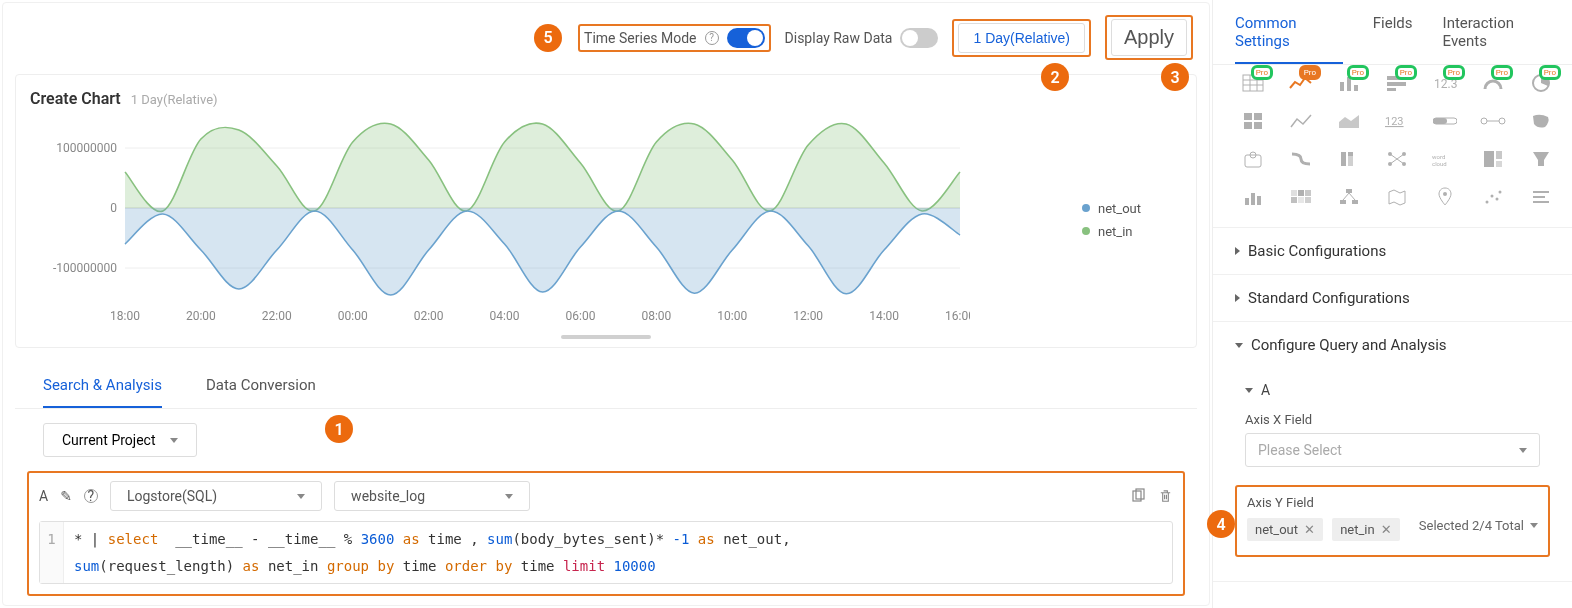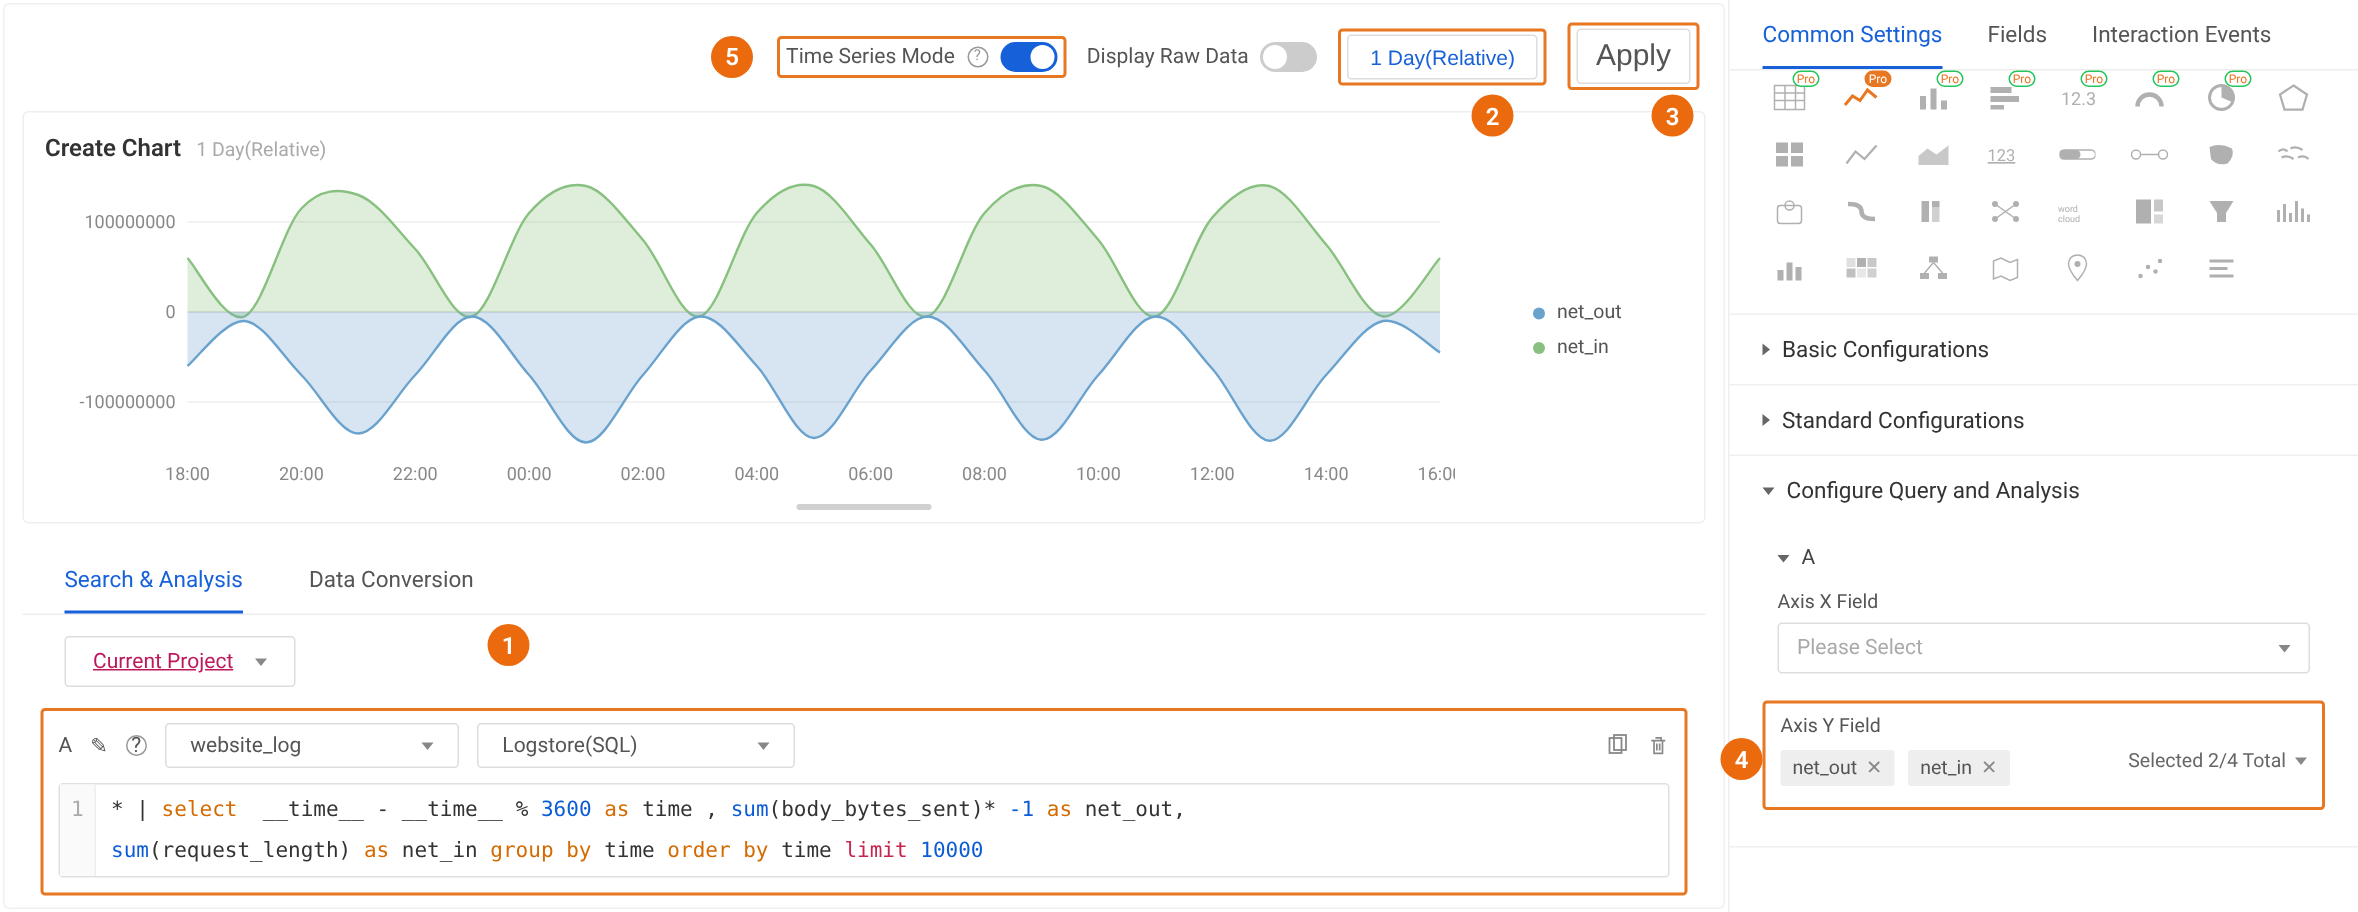--- a/index.html
+++ b/index.html
@@ -1,19 +1,19 @@
 <!DOCTYPE html>
 <html><head>
 <meta charset="utf-8">
 <style>
 * { box-sizing: border-box; margin: 0; padding: 0; }
 body { font-family: -apple-system, BlinkMacSystemFont, "Segoe UI", Roboto, sans-serif; font-size: 13px; color: #333; background: #fff; width: 1572px; height: 608px; overflow: hidden; }
 .main-layout { display: flex; width: 100%; height: 100%; }
 .left-pane { flex: 1; display: flex; flex-direction: column; border: 1px solid #f0f0f0; border-radius: 4px; margin: 2px; }
-.right-pane { width: 420px; border-left: 1px solid #eee; display: flex; flex-direction: column; }
+.right-pane { width: 360px; border-left: 1px solid #eee; display: flex; flex-direction: column; }
 
 
 .top-toolbar { display: flex; align-items: center; justify-content: flex-end; gap: 14px; padding: 12px 16px 6px; position: relative; }
 .toggle-row { display: flex; align-items: center; gap: 8px; font-size: 14px; color: #555; }
 .help-icon { width: 14px; height: 14px; border: 1px solid #999; border-radius: 50%; display: inline-flex; align-items: center; justify-content: center; font-size: 10px; color: #999; }
 .switch { width: 38px; height: 20px; border-radius: 10px; position: relative; }
 .switch.on { background: #1661d9; }
 .switch.off { background: #ccc; }
 .switch .knob { width: 16px; height: 16px; background: #fff; border-radius: 50%; position: absolute; top: 2px; }
 .switch.on .knob { right: 2px; }
@@ -36,21 +36,21 @@
 .legend-item { display: flex; align-items: center; gap: 8px; }
 .legend-dot { width: 8px; height: 8px; border-radius: 50%; }
 .scroll-indicator { width: 90px; height: 4px; background: #d0d0d0; border-radius: 2px; margin: 4px auto 0; }
 
 
 .sa-tabs { display: flex; gap: 44px; padding: 14px 28px 0; border-bottom: 1px solid #eee; margin: 6px 12px 0; position: relative; }
 .sa-tab { padding-bottom: 12px; color: #555; font-size: 15px; cursor: pointer; }
 .sa-tab.active { color: #1661d9; border-bottom: 2px solid #1661d9; }
 
 .project-row { padding: 14px 28px 4px; margin: 0 12px; position: relative; }
-.project-select { border: 1px solid #ddd; border-radius: 3px; padding: 8px 18px; display: inline-flex; align-items: center; gap: 14px; font-size: 14px; color: #be185d; text-decoration: underline; }
+.project-select { border: 1px solid #ddd; border-radius: 3px; padding: 8px 18px; display: inline-flex; align-items: center; gap: 14px; font-size: 14px; color: #000000; }
 .chevron { display: inline-block; width: 0; height: 0; border-left: 4px solid transparent; border-right: 4px solid transparent; border-top: 5px solid #888; }
 
 
 .query-block { margin: 10px 24px 10px; border: 2px solid #e87722; border-radius: 3px; padding: 8px 10px 10px; }
 .query-toolbar { display: flex; align-items: center; gap: 12px; margin-bottom: 10px; }
 .tool-icon { color: #555; font-size: 14px; display: inline-flex; align-items: center; }
 .query-select { border: 1px solid #ddd; border-radius: 3px; padding: 6px 16px; display: inline-flex; align-items: center; gap: 80px; font-size: 14px; color: #555; }
 .query-toolbar .spacer { flex: 1; }
 .code-box { border: 1px solid #e0e0e0; border-radius: 3px; display: flex; font-family: "Consolas", "Menlo", monospace; font-size: 14px; line-height: 1.9; }
 .gutter { width: 24px; background: #fafafa; border-right: 1px solid #eee; text-align: center; color: #aaa; padding-top: 4px; }
@@ -66,21 +66,21 @@
 
 .section { border-bottom: 1px solid #f0f0f0; }
 .section-header { display: flex; align-items: center; gap: 8px; padding: 14px 22px; font-size: 15px; color: #333; cursor: pointer; }
 .caret { width: 0; height: 0; display: inline-block; }
 .caret.open { border-left: 4px solid transparent; border-right: 4px solid transparent; border-top: 5px solid #666; }
 .caret.closed { border-top: 4px solid transparent; border-bottom: 4px solid transparent; border-left: 5px solid #666; }
 
 .chart-types-grid { display: grid; grid-template-columns: repeat(8, 36px); gap: 10px 12px; padding: 4px 22px 16px; }
 .ct-item { width: 36px; height: 28px; display: flex; align-items: center; justify-content: center; color: #b0b0b0; position: relative; }
 .ct-item.selected { color: #e87722; }
-.pro-badge { position: absolute; top: -4px; right: -2px; font-size: 8px; background: #fff; color: #e87722; border: 1px solid #22c55e; border-radius: 6px; padding: 0 2px; line-height: 9px; }
+.pro-badge { position: absolute; top: -4px; right: -2px; font-size: 8px; background: #fff; color: #e87722; border: 3px solid #22c55e; border-radius: 6px; padding: 0 2px; line-height: 9px; }
 .pro-badge.on { background: #e87722; color: #fff; border-color: #e87722; }
 
 .subsection { padding: 6px 32px 10px; }
 .sub-header { display: flex; align-items: center; gap: 8px; font-size: 14px; color: #444; padding: 8px 0; }
 .field-label { font-size: 13px; color: #555; margin: 6px 0; }
 .select-full { border: 1px solid #ddd; border-radius: 3px; padding: 8px 12px; display: flex; justify-content: space-between; align-items: center; font-size: 14px; color: #aaa; background: #fff; }
 
 .axis-y-box { border: 2px solid #e87722; border-radius: 3px; padding: 8px 10px 14px; margin: 8px 22px 24px; position: relative; }
 .tag { background: #eee; padding: 4px 8px; border-radius: 2px; display: inline-flex; align-items: center; gap: 6px; font-size: 13px; color: #555; margin-right: 6px; }
 .tag .x { color: #888; cursor: pointer; }
@@ -179,25 +179,25 @@
       </div>
       <div class="callout" style="top: 6px; left: 310px;">1</div>
     </div>
 
     <div class="query-block">
       <div class="query-toolbar">
         <span class="tool-icon">A</span>
         <span class="tool-icon">✎</span>
         <span class="tool-icon help-icon">?</span>
         <div class="query-select">
+          <span>Logstore(SQL)</span>
+          <span class="chevron"></span>
+        </div>
+        <div class="query-select">
           <span>website_log</span>
-          <span class="chevron"></span>
-        </div>
-        <div class="query-select">
-          <span>Logstore(SQL)</span>
           <span class="chevron"></span>
         </div>
         <div class="spacer"></div>
         <span class="tool-icon">
           <svg width="16" height="16" viewBox="0 0 16 16">
               <rect x="3" y="3" width="8" height="10" fill="none" stroke="#888" stroke-width="1.2"></rect>
               <rect x="6" y="1" width="8" height="10" fill="none" stroke="#888" stroke-width="1.2"></rect>
             </svg>
         </span>
         <span class="tool-icon">

